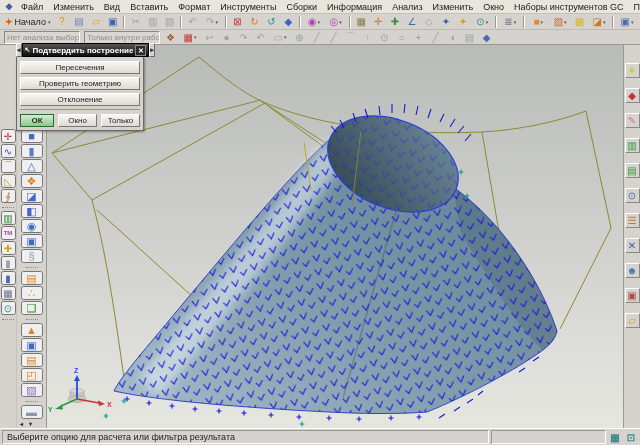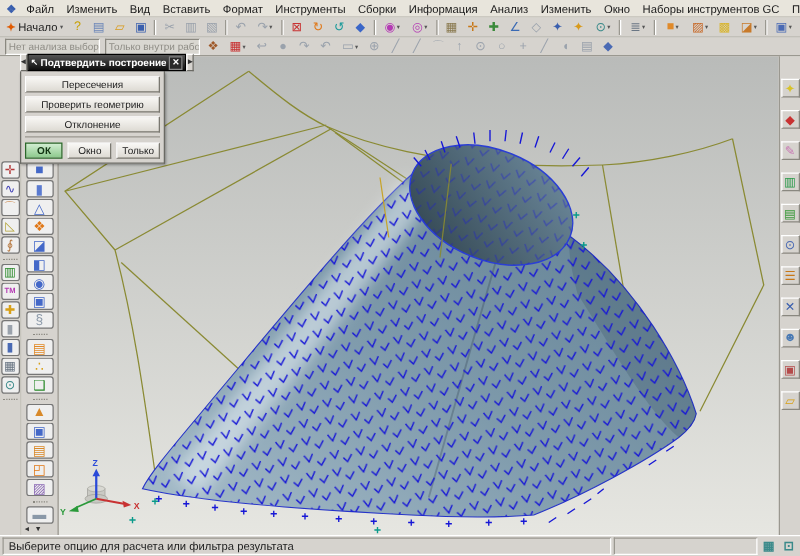--- a/index.html
+++ b/index.html
@@ -42,21 +42,21 @@
   .fill{flex:1}
   .sic{width:14px;height:14px;display:flex;align-items:center;justify-content:center;font-size:10px}
   
   .dlg{position:absolute;left:16px;top:43px;width:130px;z-index:9}
   .dlgrow{display:flex;height:14px}
   .clip{width:9px;background:#d6d3ce;border:1px solid;border-color:#fff #6a6a64 #6a6a64 #fff;font-size:7px;line-height:11px;text-align:center;cursor:default}
   .dtitle{flex:1;background:linear-gradient(#555,#0e0e0e);color:#fff;display:flex;align-items:center;padding:0 2px;gap:2px;border:1px solid #000}
   .dtitle .ttl{flex:1;font-size:8px;font-weight:bold;white-space:nowrap;overflow:hidden}
   .dtitle b{font-size:7px}
   .dx{width:11px;height:11px;background:#2a2a2a;border:1px solid #888;color:#fff;font-size:7px;line-height:9px;text-align:center;cursor:default}
-  .dbody{width:116px;background:#d6d3ce;border:1px solid #6a6a64;border-top:0;padding:4px 3px 3px;box-shadow:1px 1px 2px rgba(0,0,0,.35)}
+  .dbody{width:128px;background:#d6d3ce;border:1px solid #6a6a64;border-top:0;padding:4px 3px 3px;box-shadow:1px 1px 2px rgba(0,0,0,.35)}
   .dbtn{display:block;width:100%;height:13px;margin-bottom:3px;background:linear-gradient(#f8f7f4,#dddad3);border:1px solid;border-color:#fff #7a7870 #7a7870 #fff;font-size:8px;color:#222;cursor:default}
   .dfoot{display:flex;gap:4px;margin-top:3px;border-top:1px solid #9a9890;padding-top:4px}
   .dfoot button{height:13px;font-size:8px;cursor:default}
   .ok{flex:1;background:linear-gradient(#d2eed2,#8cc98c);border:1px solid #2a6a2a;font-weight:bold;color:#113311}
   .dsm{flex:1.15;background:linear-gradient(#f8f7f4,#dddad3);border:1px solid;border-color:#fff #7a7870 #7a7870 #fff;color:#222}
 </style>
 </head>
 <body>
 
 <div class="app">

